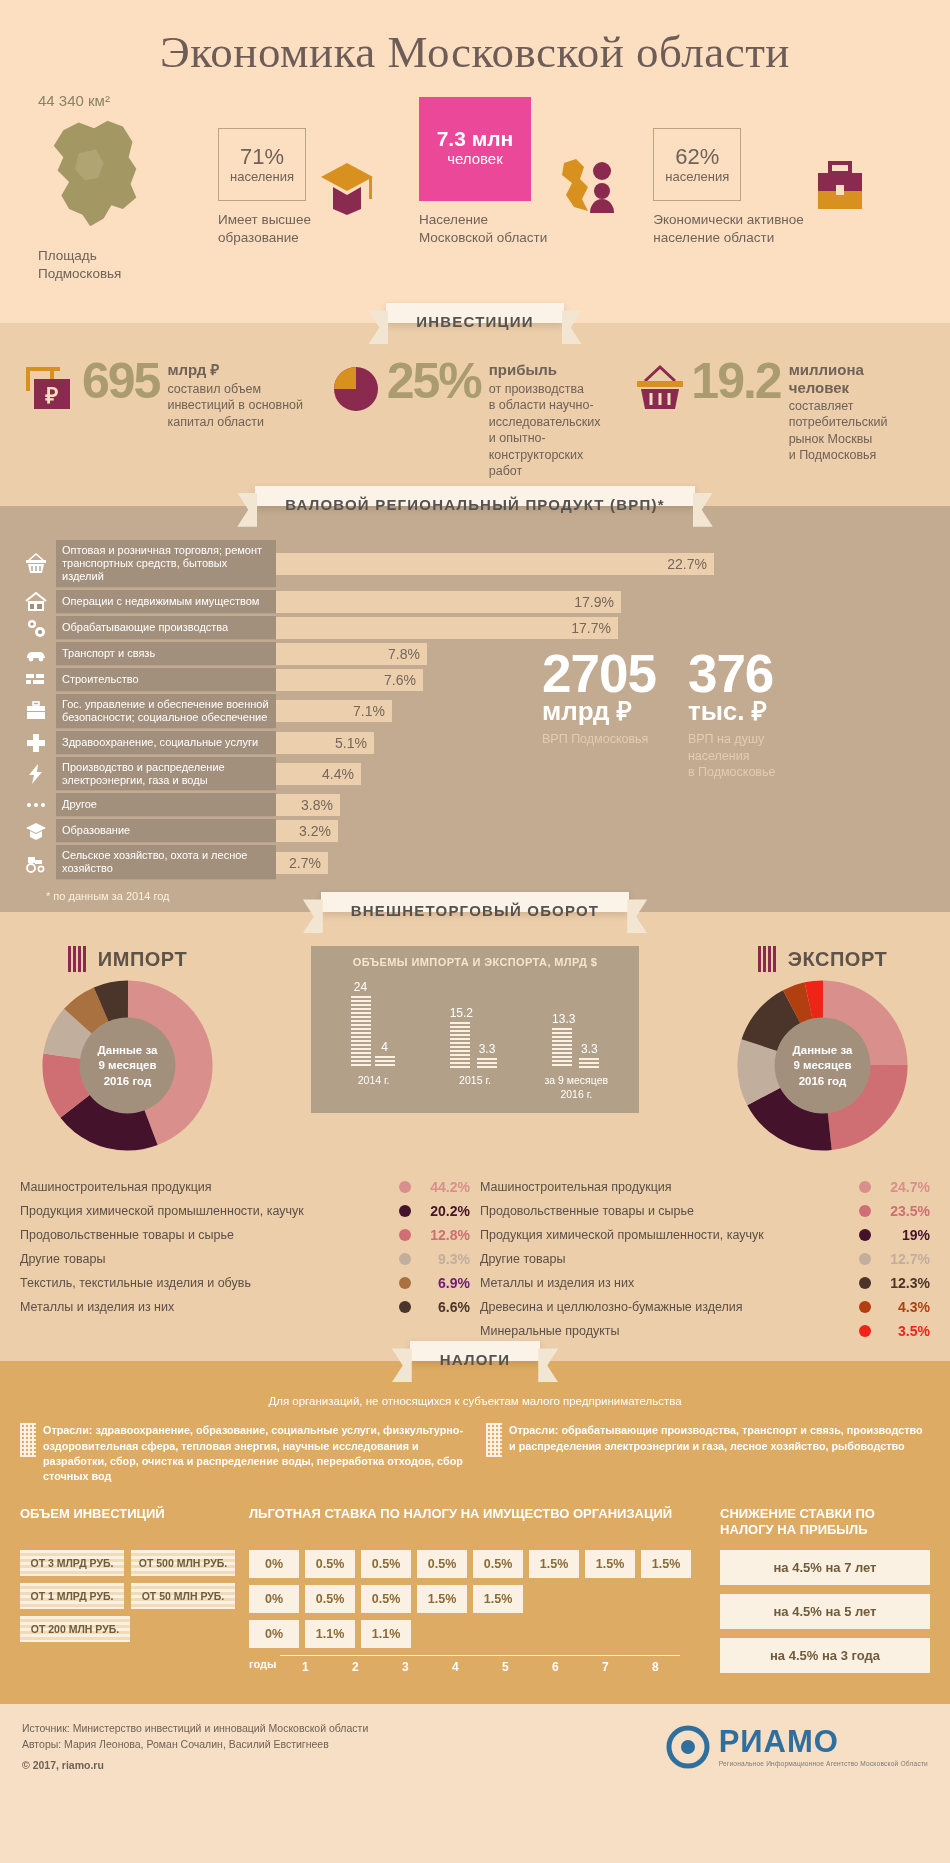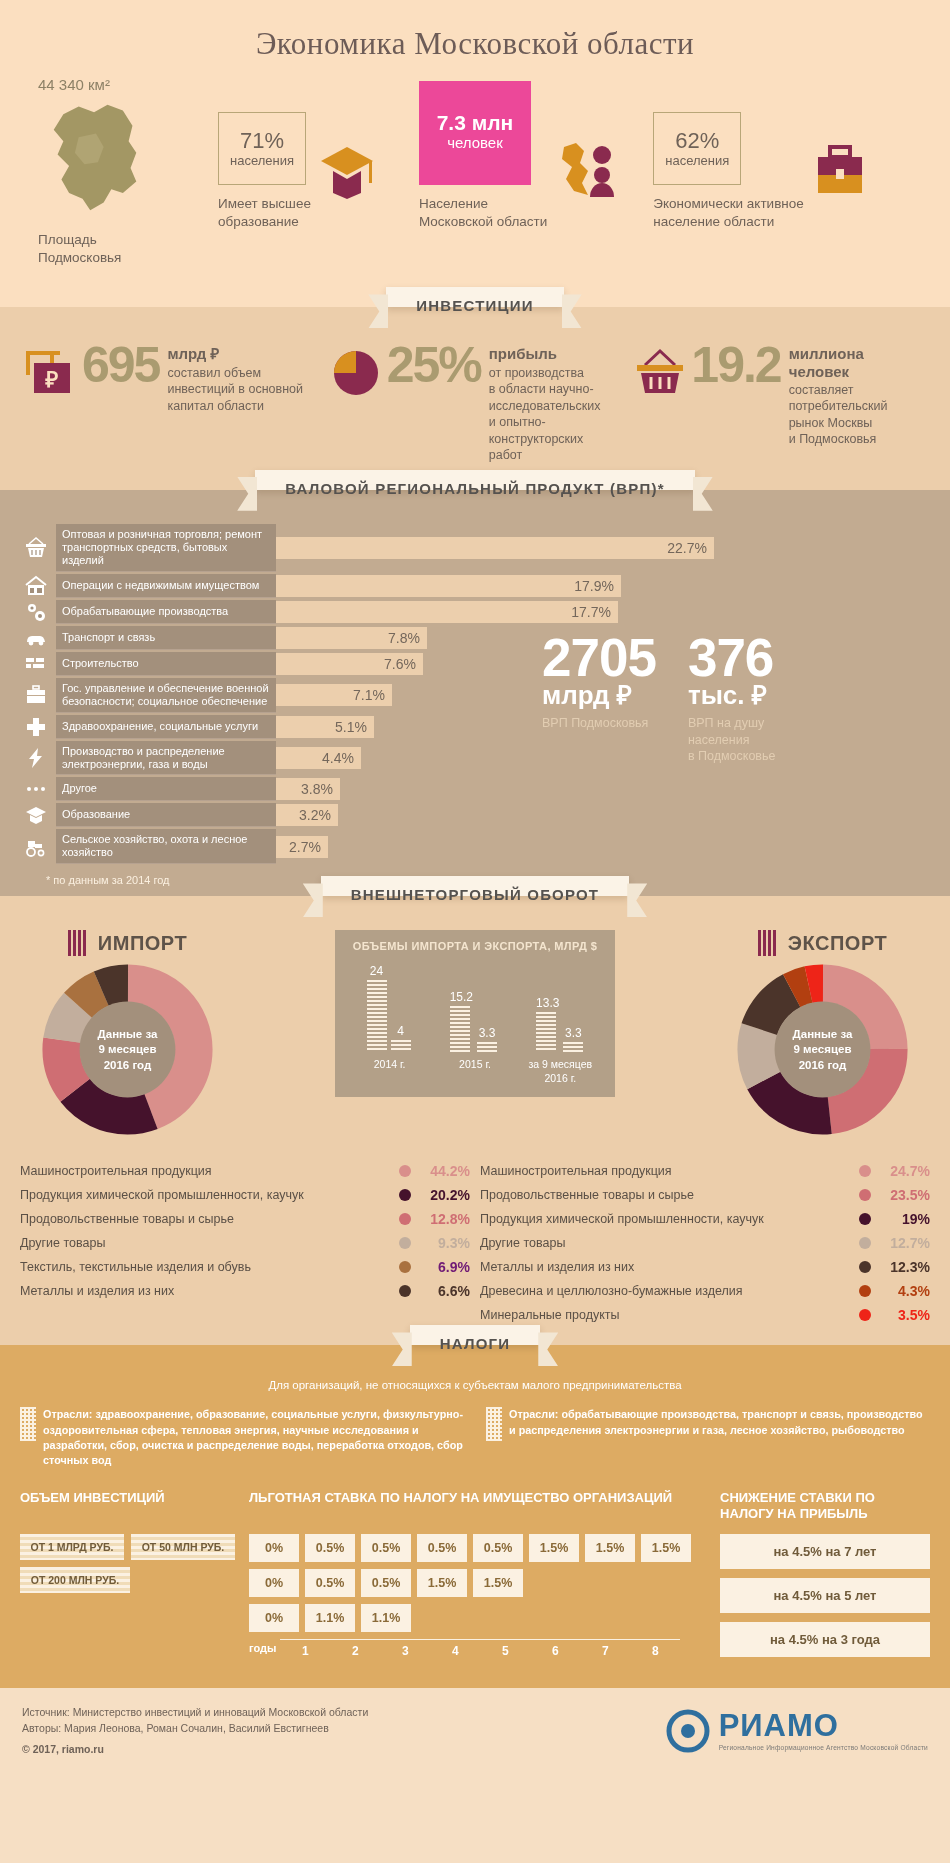--- a/index.html
+++ b/index.html
@@ -31,21 +31,21 @@
     content: ""; position: absolute; top: 7px; width: 20px; height: 34px;
     background: #f2e6d3; z-index: -1;
   }
   .ribbon::before { left: -18px; clip-path: polygon(0 0, 100% 0, 100% 100%, 0 100%, 55% 50%); }
   .ribbon::after  { right: -18px; clip-path: polygon(0 0, 100% 0, 45% 50%, 100% 100%, 0 100%); }
 
   
   .header { background: #fbdfc0; padding: 26px 0 0 0; }
   h1.title {
     font-family: "Liberation Serif", serif;
-    font-size: 31px;
+    font-size: 45px;
     color: #6d5c57;
     text-align: center;
     font-weight: normal;
     letter-spacing: 0.5px;
     padding-bottom: 14px;
   }
   .hero { display: flex; padding: 0 38px 40px 38px; align-items: flex-end; position: relative; }
   .hero-col { position: relative; }
   .area-col { width: 180px; }
   .area-val { font-size: 15px; color: #8d8166; margin-bottom: 4px; font-weight: 500; }
@@ -110,21 +110,21 @@
   .trade-top { display: flex; justify-content: space-between; align-items: flex-start; }
   .donut-block { width: 215px; text-align: center; }
   .donut-title { display: flex; align-items: center; justify-content: center; gap: 8px; margin-bottom: 6px; }
   .donut-title h3 { font-size: 20px; color: #5e5349; letter-spacing: 0.5px; }
   .donut-wrap { position: relative; width: 175px; height: 175px; margin: 6px auto 0; }
   .donut-center {
     position: absolute; inset: 0; display: flex; flex-direction: column;
     align-items: center; justify-content: center; color: #fff;
     font-size: 11.5px; font-weight: bold; line-height: 1.35; pointer-events: none;
   }
-  .mid-chart { width: 280px; background: #b3a088; padding: 10px 12px 12px; }
+  .mid-chart { width: 328px; background: #b3a088; padding: 10px 12px 12px; }
   .mid-chart h4 { color: #f4e5cf; font-size: 11px; text-align: center; letter-spacing: 0.4px; font-weight: bold; }
   .mid-groups { display: flex; justify-content: space-around; align-items: flex-end; margin-top: 12px; height: 88px; }
   .mid-group { display: flex; align-items: flex-end; gap: 4px; }
   .mid-bar-col { text-align: center; }
   .mid-bar-val { font-size: 12px; color: #fff; margin-bottom: 2px; }
   .mid-bar {
     width: 20px; background:
       repeating-linear-gradient(to bottom, #fbf1e2 0 2px, #b3a088 2px 4px);
   }
   .mid-labels { display: flex; justify-content: space-around; margin-top: 6px; }
@@ -695,20 +695,24 @@
         <div class="hatch"></div>
         <p>Отрасли: обрабатывающие производства, транспорт и связь, производство и распределения электроэнергии и газа, лесное хозяйство, рыбоводство</p>
       </div>
     </div>
 
     <div class="tax-cols">
       <div class="tax-col tax-col-1">
         <h5>ОБЪЕМ ИНВЕСТИЦИЙ</h5>
         <div id="inv-rows">
             <div class="pill-row">
+              <div class="pill hatched">ОТ 3 МЛРД РУБ.</div>
+              <div class="pill hatched">ОТ 500 МЛН РУБ.</div>
+            </div>
+            <div class="pill-row">
               <div class="pill hatched">ОТ 1 МЛРД РУБ.</div>
               <div class="pill hatched">ОТ 50 МЛН РУБ.</div>
             </div>
             <div class="pill-row">
               <div class="pill hatched">ОТ 200 МЛН РУБ.</div>
               <div style="flex: 1 1 0%;"></div>
             </div>
           </div>
       </div>
       <div class="tax-col tax-col-2">

